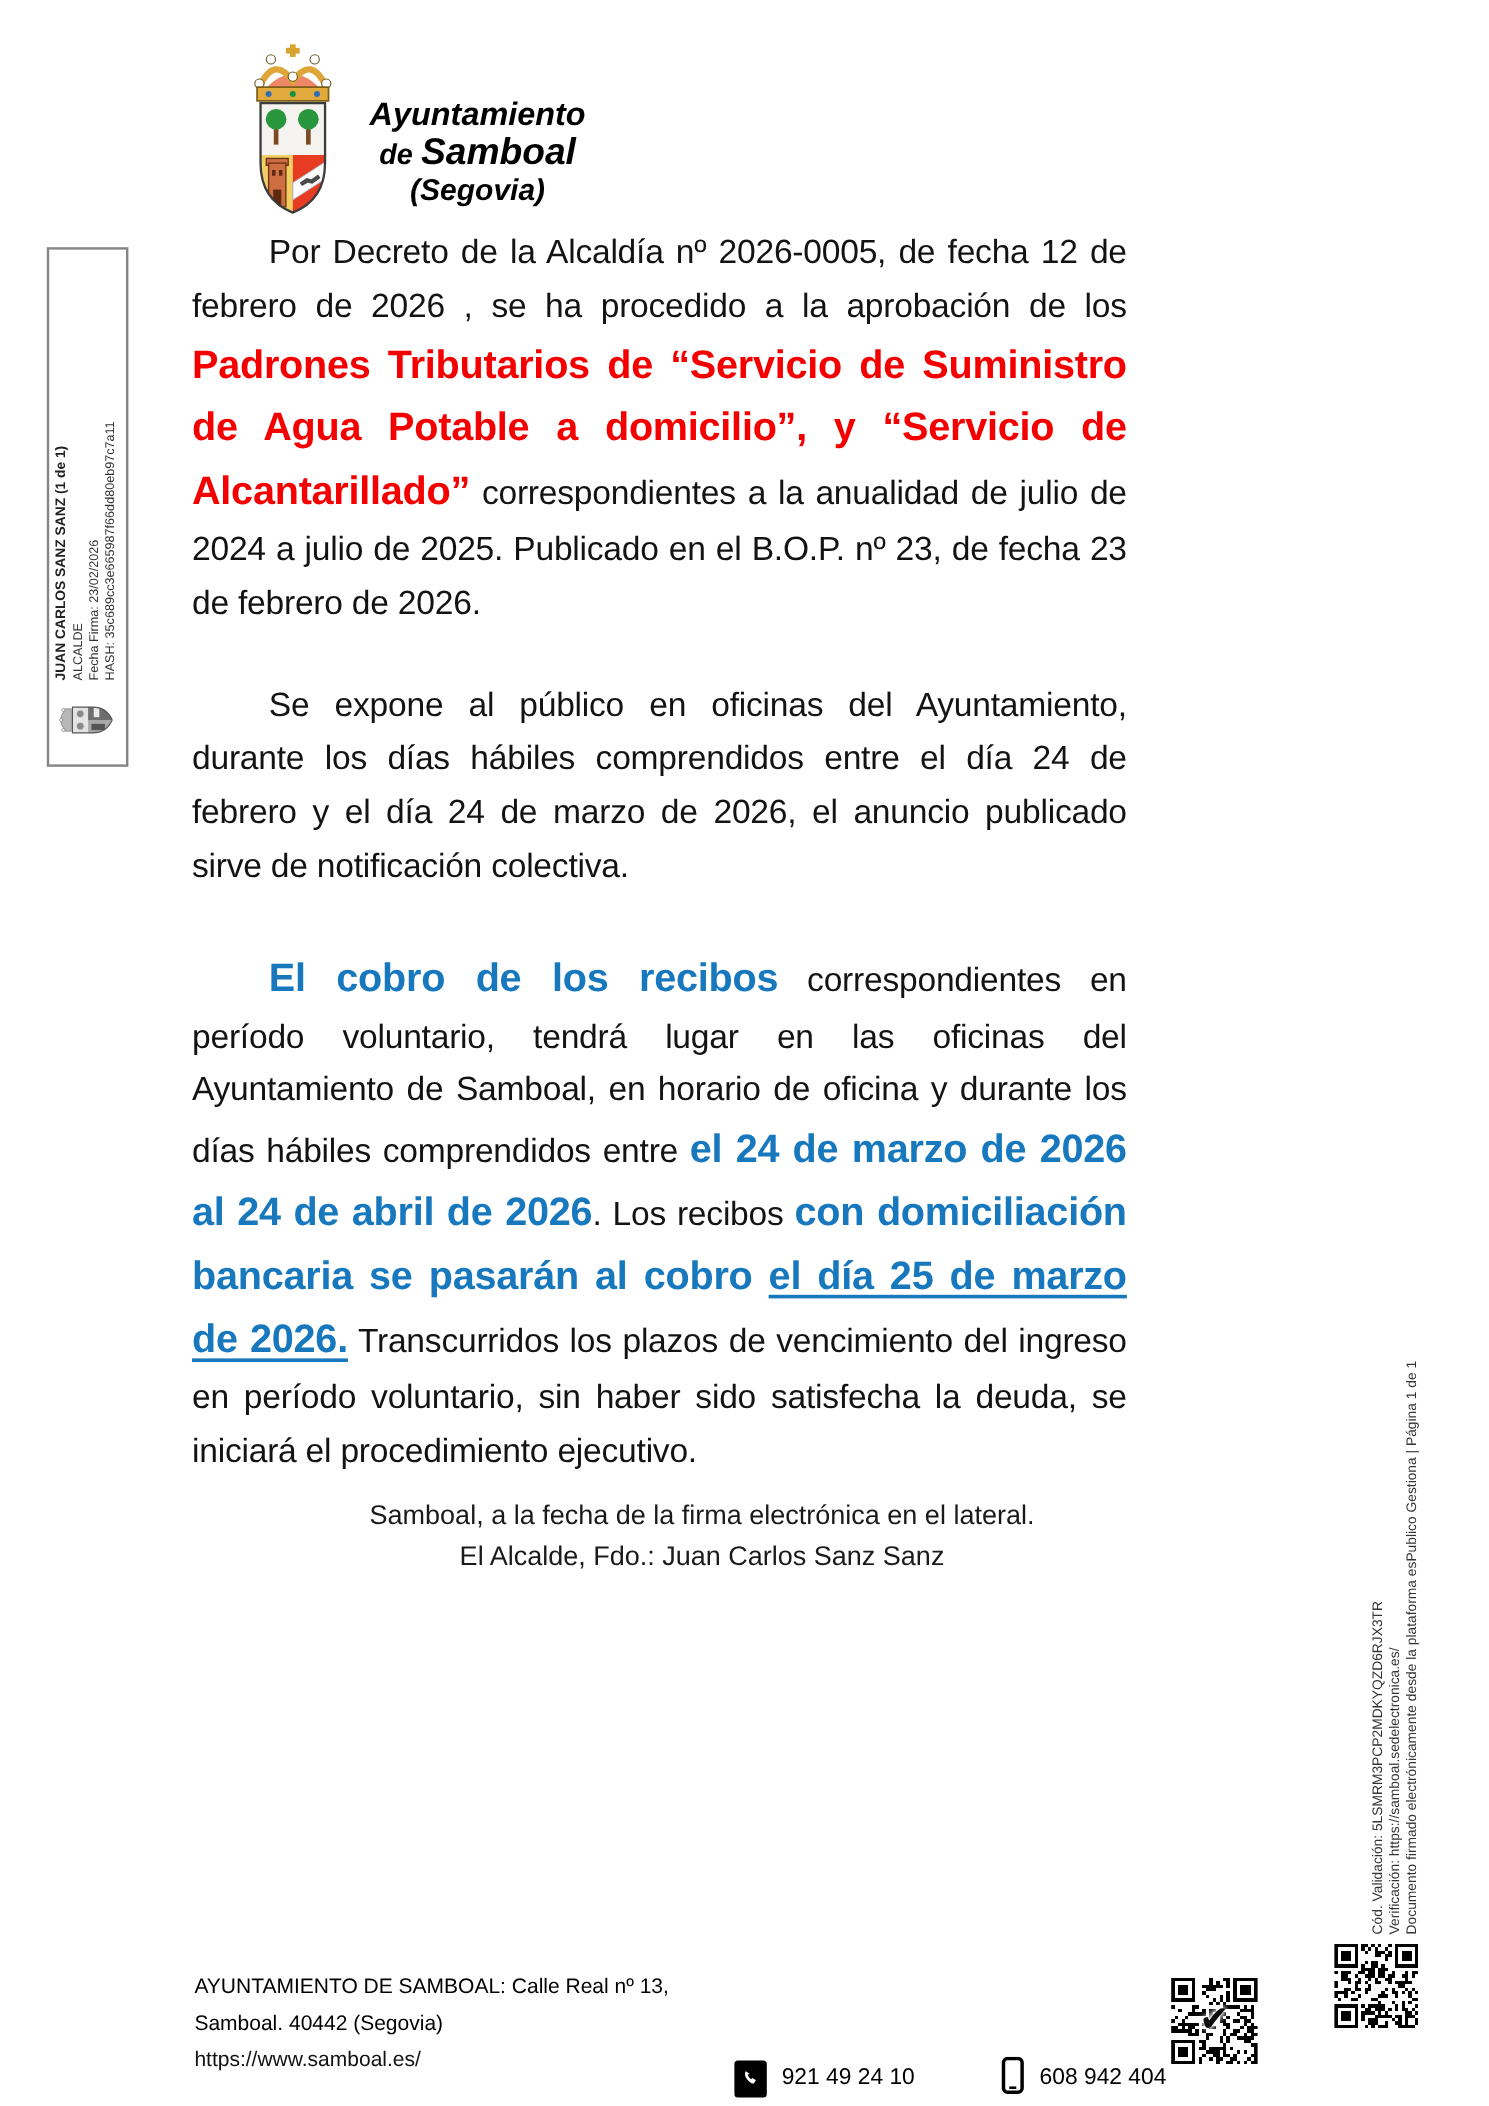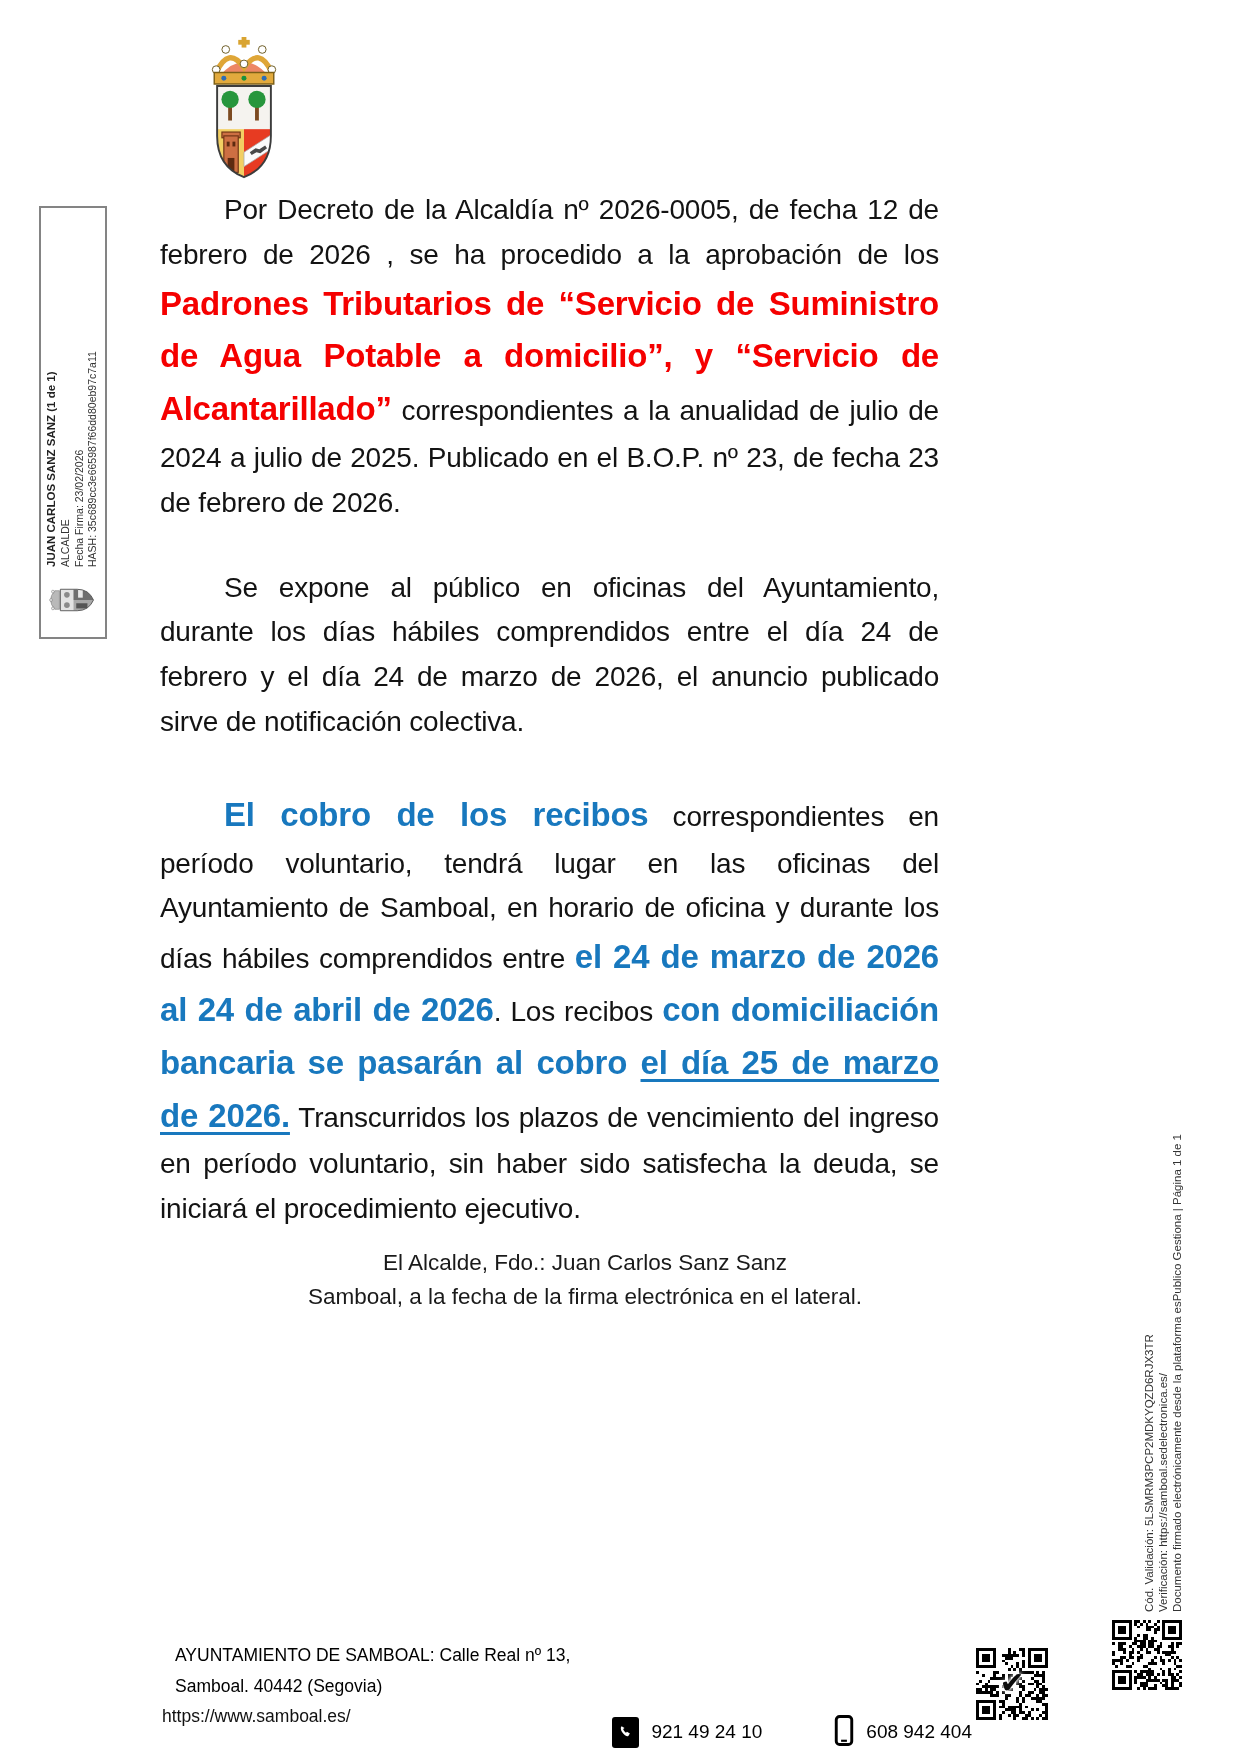--- a/index.html
+++ b/index.html
@@ -45,21 +45,21 @@
   .qr{display:block;background:#fff;}
   .qr-right{position:absolute;left:1112px;top:1620px;width:70px;height:70px;}
   .qr-check-wrap{position:absolute;left:976px;top:1648px;width:72px;height:72px;}
   .qr-check-wrap .qr{width:72px;height:72px;}
   .qr-check{position:absolute;left:50%;top:50%;transform:translate(-50%,-54%);font-size:30px;
             color:#0d0d0d;text-shadow:0 0 3px #fff,0 0 5px #fff,0 0 7px #fff;}
 
   
   .footer{position:absolute;left:162px;top:1640px;width:810px;display:flex;align-items:center;}
   .f-left{width:448px;line-height:1.75;}
-  .f-line1{font-size:17.5px;color:#000;margin-left:13px;}
+  .f-line1{font-size:17.5px;color:#000;}
   .f-line2{font-size:17.5px;display:flex;gap:62px;flex-direction:column;}
   .email{color:var(--link_blue,#0563c1);text-decoration:underline;cursor:pointer;}
   .f-group{display:flex;align-items:center;gap:12px;margin-left:22px;}
   .f-group.f-mob{margin-left:72px;}
   .f-num{font-size:19px;color:#000;white-space:nowrap;}
   .phone-badge{width:27px;height:31px;background:#000;border-radius:3px;display:flex;
                align-items:center;justify-content:center;}
 </style>
 </head>
 <body>
@@ -97,20 +97,25 @@
         <rect x="27" y="100" width="19" height="6" fill="#cd6f43" stroke="#6f3414" stroke-width="1.2"></rect>
         <rect x="29" y="104" width="15" height="38" fill="#cd6f43" stroke="#6f3414" stroke-width="1.2"></rect>
         <rect x="33" y="127" width="7" height="15" fill="#5d2a10"></rect>
         <rect x="32" y="110" width="3" height="5" fill="#5d2a10"></rect>
         <rect x="38" y="110" width="3" height="5" fill="#5d2a10"></rect>
         <path d="M50 121 L78 103 L78 118 L50 136 Z" fill="#fbfbfb" stroke="#aaa" stroke-width="0.8"></path>
         <path d="M56 121 l6 -4 4 1 6 -4 2 3 -7 5 -4 -1 -5 3 z" fill="#4a4a4a"></path>
       </g>
       <path d="M22 52 H78 V104 Q78 136 50 147 Q22 136 22 104 Z" fill="none" stroke="#3c3c3c" stroke-width="2"></path>
     </svg>
+    <div class="org">
+      <div class="org-l1">Ayuntamiento</div>
+      <div class="org-l2"><span>de</span> <span class="org-big">Samboal</span></div>
+      <div class="org-l3">(Segovia)</div>
+    </div>
   </header>
 
   <aside class="sign-box">
     <div class="rot-sign">
       <svg class="stamp" viewBox="0 0 90 100" width="42" height="47" aria-hidden="true">
         <defs>
             <clipPath id="st1">
               <path d="M22 24 H68 V60 Q68 85 45 95 Q22 85 22 60 Z"></path>
             </clipPath>
           </defs>
@@ -140,22 +145,22 @@
 
   <main class="doc">
 
     <p class="para"><span>Por Decreto de la Alcaldía nº 2026-0005, de fecha 12 de febrero de 2026 , se ha procedido a la aprobación de los </span><span class="red">Padrones Tributarios de “Servicio de Suministro de Agua Potable a domicilio”, y “Servicio de Alcantarillado”</span><span> correspondientes a la anualidad de julio de 2024 a julio de 2025. Publicado en el B.O.P. nº 23, de fecha 23 de febrero de 2026.</span></p>
 
     <p class="para p2">Se expone al público en oficinas del Ayuntamiento, durante los días hábiles comprendidos entre el día 24 de febrero y el día 24 de marzo de 2026, el anuncio publicado sirve de notificación colectiva.</p>
 
     <p class="para p3"><span class="blue">El cobro de los recibos</span><span> correspondientes en período voluntario, tendrá lugar en las oficinas del Ayuntamiento de Samboal, en horario de oficina y durante los días hábiles comprendidos entre </span><span class="blue">el 24 de marzo de 2026 al 24 de abril de 2026</span><span>. Los recibos </span><span class="blue">con domiciliación bancaria se pasarán al cobro </span><span class="blue u">el día 25 de marzo de 2026.</span><span> Transcurridos los plazos de vencimiento del ingreso en período voluntario, sin haber sido satisfecha la deuda, se iniciará el procedimiento ejecutivo.</span></p>
 
     <div class="closing">
+      <div>Samboal, a la fecha de la firma electrónica en el lateral.</div>
       <div>El Alcalde, Fdo.: Juan Carlos Sanz Sanz</div>
-      <div>Samboal, a la fecha de la firma electrónica en el lateral.</div>
     </div>
   </main>
 
   <aside class="right-margin">
     <div class="rot-right">
       <div>Cód. Validación: 5LSMRM3PCP2MDKYQZD6RJX3TR</div>
       <div>Verificación: https://samboal.sedelectronica.es/</div>
       <div>Documento firmado electrónicamente desde la plataforma esPublico Gestiona | Página 1 de 1</div>
     </div>
   </aside>

